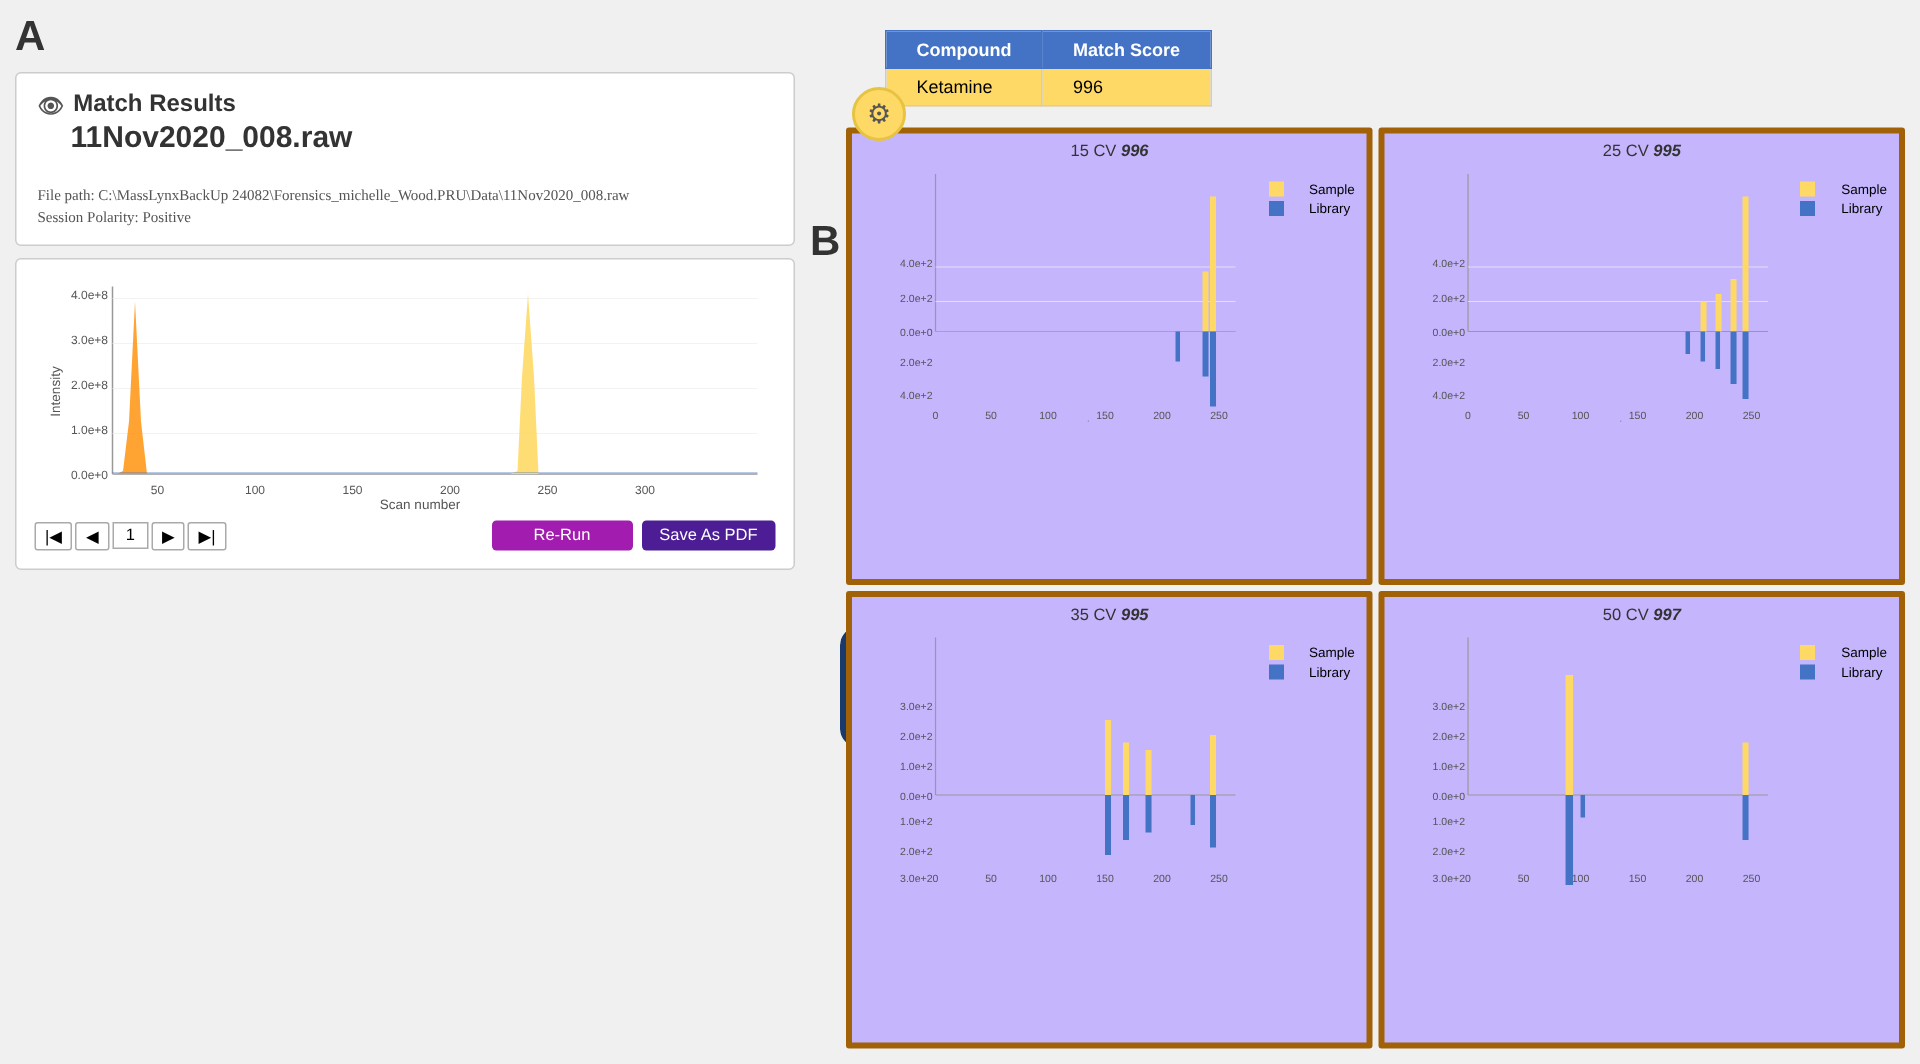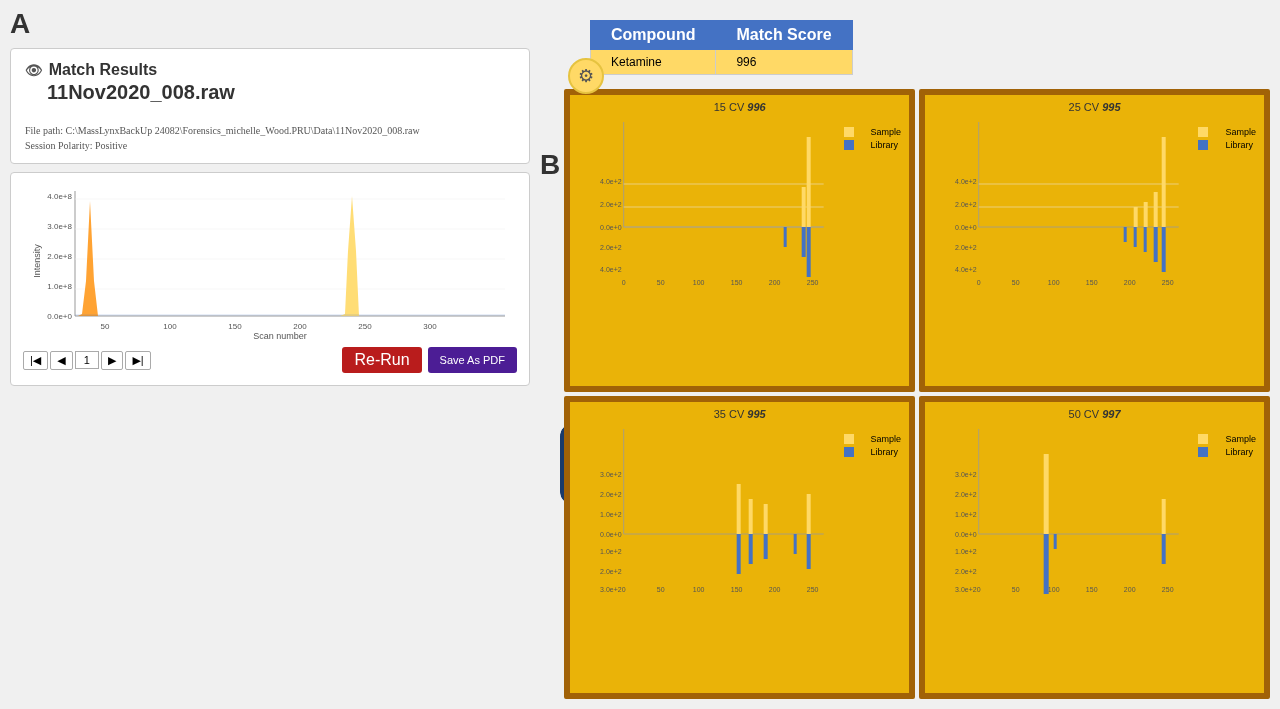--- a/index.html
+++ b/index.html
@@ -117,25 +117,25 @@
       border: 1px solid #aaa;
       background: white;
     }
 
     .action-buttons {
       display: flex;
       gap: 6px;
     }
 
     .btn-rerun {
-      background: #b91c1c;
+      background: #a21caf;
       color: white;
       border: none;
-      padding: 4px 12px;
-      font-size: 16px;
+      padding: 4px 28px;
+      font-size: 11px;
       border-radius: 3px;
       cursor: pointer;
     }
 
     .btn-savepdf {
       background: #4c1d95;
       color: white;
       border: none;
       padding: 4px 12px;
       font-size: 11px;
@@ -172,21 +172,21 @@
     .compound-table table {
       border-collapse: collapse;
       border: 1px solid #4472c4;
       background: white;
     }
 
     .compound-table th {
       background: #4472c4;
       color: white;
       padding: 5px 20px;
-      font-size: 16px;
+      font-size: 12px;
       border: 1px solid #4472c4;
     }
 
     .compound-table td {
       padding: 5px 20px;
       font-size: 12px;
       border: 1px solid #ccc;
       background: #ffd966;
     }
 
@@ -225,22 +225,22 @@
 
     .spectra-grid {
       display: grid;
       grid-template-columns: 1fr 1fr;
       grid-template-rows: 1fr 1fr;
       gap: 4px;
       flex: 1;
     }
 
     .spectrum-card {
-      background: #eab308;
-      border: 6px solid #a16207;
+      background: #c4b5fd;
+      border: 4px solid #a16207;
       border-radius: 2px;
       padding: 6px 8px 4px;
       display: flex;
       flex-direction: column;
     }
 
     .spectrum-title {
       text-align: center;
       font-size: 11px;
       color: #333;

